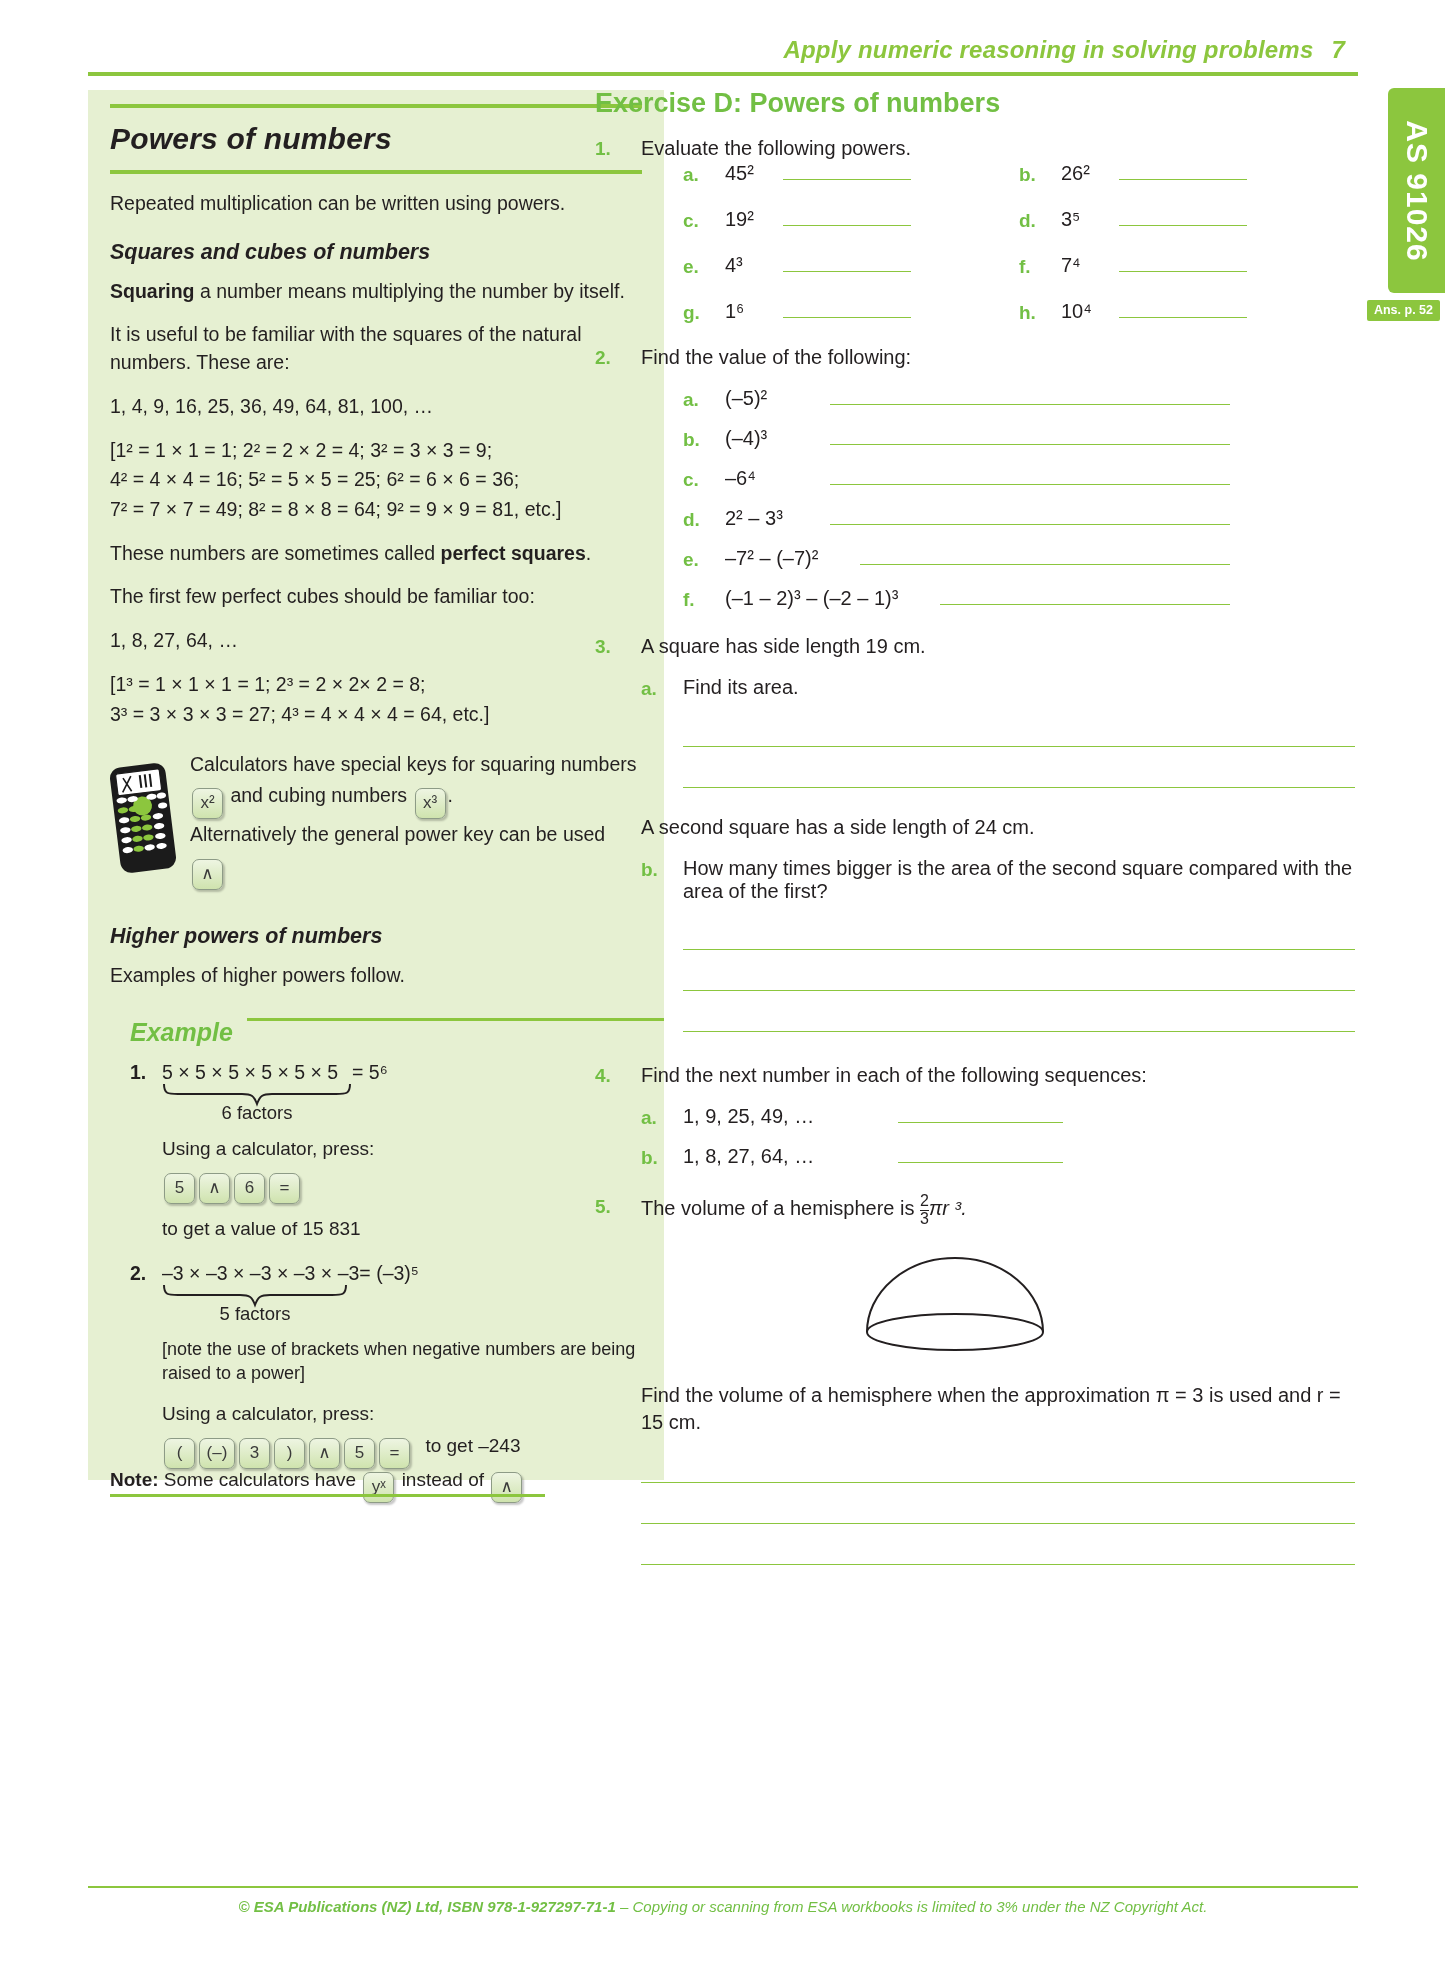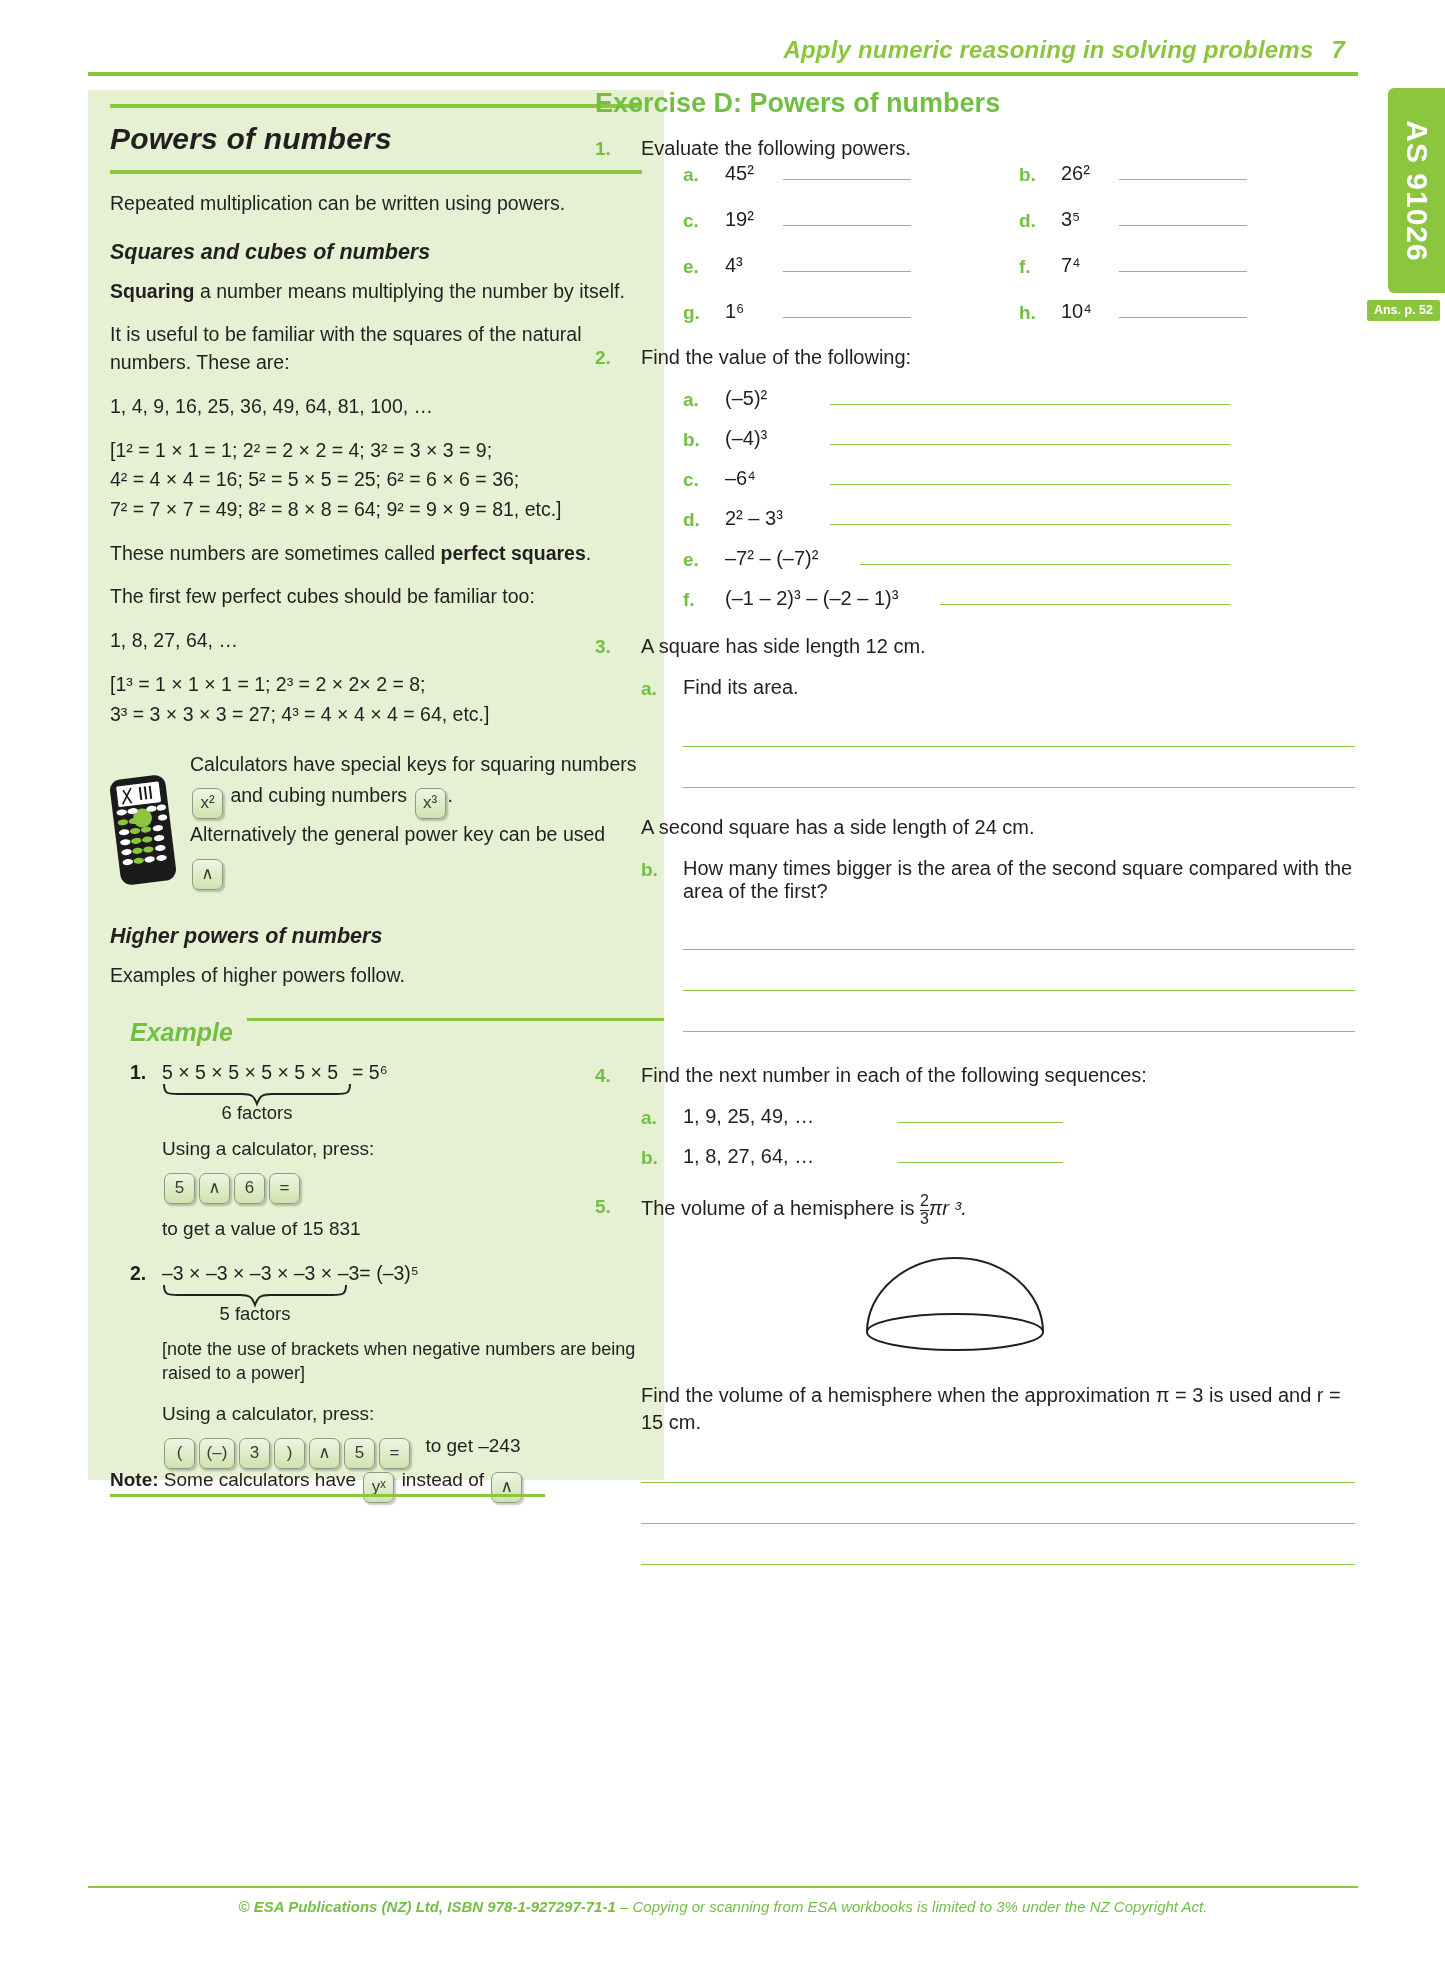--- a/index.html
+++ b/index.html
@@ -101,21 +101,21 @@
     margin: 0;
   }
   .math-block { margin-top: 15px; }
   b.bold { font-weight: bold; }
 
   
   #calc-note {
     display: flex;
     margin-top: 20px;
     gap: 14px;
-    align-items: flex-end;
+    align-items: center;
   }
   #calc-img { width: 66px; flex: 0 0 66px; margin-top: 2px; }
   #calc-text { font-size: 19.5px; line-height: 1.62; }
 
   .key {
     display: inline-block;
     min-width: 31px;
     height: 31px;
     line-height: 28px;
     text-align: center;
@@ -485,21 +485,21 @@
         <span class="sub-body"><span class="expr" style="min-width:135px">–7² – (–7)²</span><span class="ansline" style="width:370px"></span></span>
       </div>
     <div class="sub-row">
         <span class="sub-lab">f.</span>
         <span class="sub-body"><span class="expr" style="min-width:215px">(–1 – 2)³ – (–2 – 1)³</span><span class="ansline" style="width:290px"></span></span>
       </div>
   </div>
 
   <div class="q" style="margin-top:22px">
     <div class="q-num">3.</div>
-    <div class="q-text">A square has side length 12 cm.</div>
+    <div class="q-text">A square has side length 19 cm.</div>
   </div>
   <div style="margin-left:46px">
     <div class="sub-row">
         <span class="sub-lab">a.</span>
         <span class="sub-body">Find its area.</span>
       </div>
     <div style="margin-left:42px">
       <div class="blank-rule first"></div>
       <div class="blank-rule"></div>
     </div>

